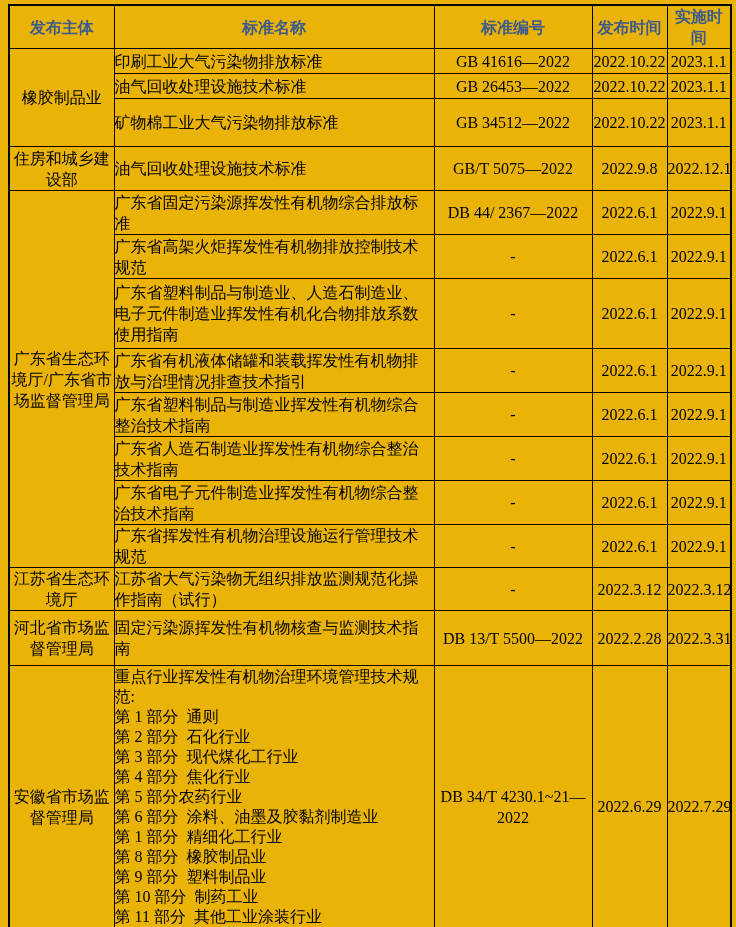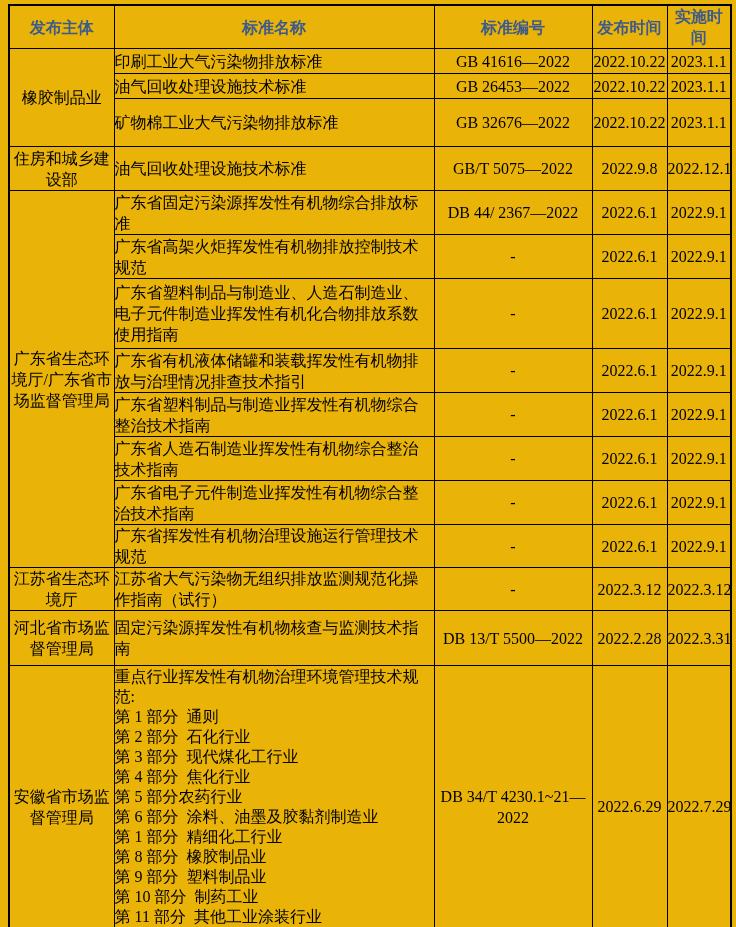--- a/index.html
+++ b/index.html
@@ -92,21 +92,21 @@
       <td class="date">2023.1.1</td>
     </tr>
     <tr style="height:25px">
       <td class="name">油气回收处理设施技术标准</td>
       <td class="code">GB 26453—2022</td>
       <td class="date">2022.10.22</td>
       <td class="date">2023.1.1</td>
     </tr>
     <tr style="height:48px">
       <td class="name">矿物棉工业大气污染物排放标准</td>
-      <td class="code">GB 32676—2022</td>
+      <td class="code">GB 34512—2022</td>
       <td class="date">2022.10.22</td>
       <td class="date">2023.1.1</td>
     </tr>
 
     <tr style="height:44px">
       <td class="pub">住房和城乡建设部</td>
       <td class="name">油气回收处理设施技术标准</td>
       <td class="code">GB/T 5075—2022</td>
       <td class="date">2022.9.8</td>
       <td class="date">2022.12.1</td>

